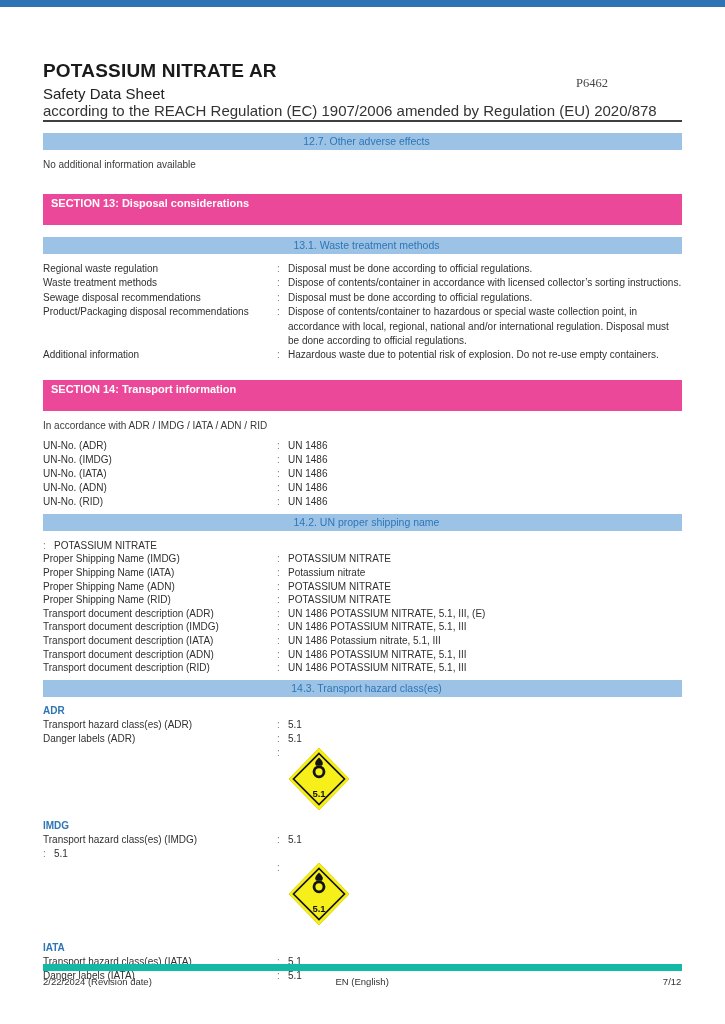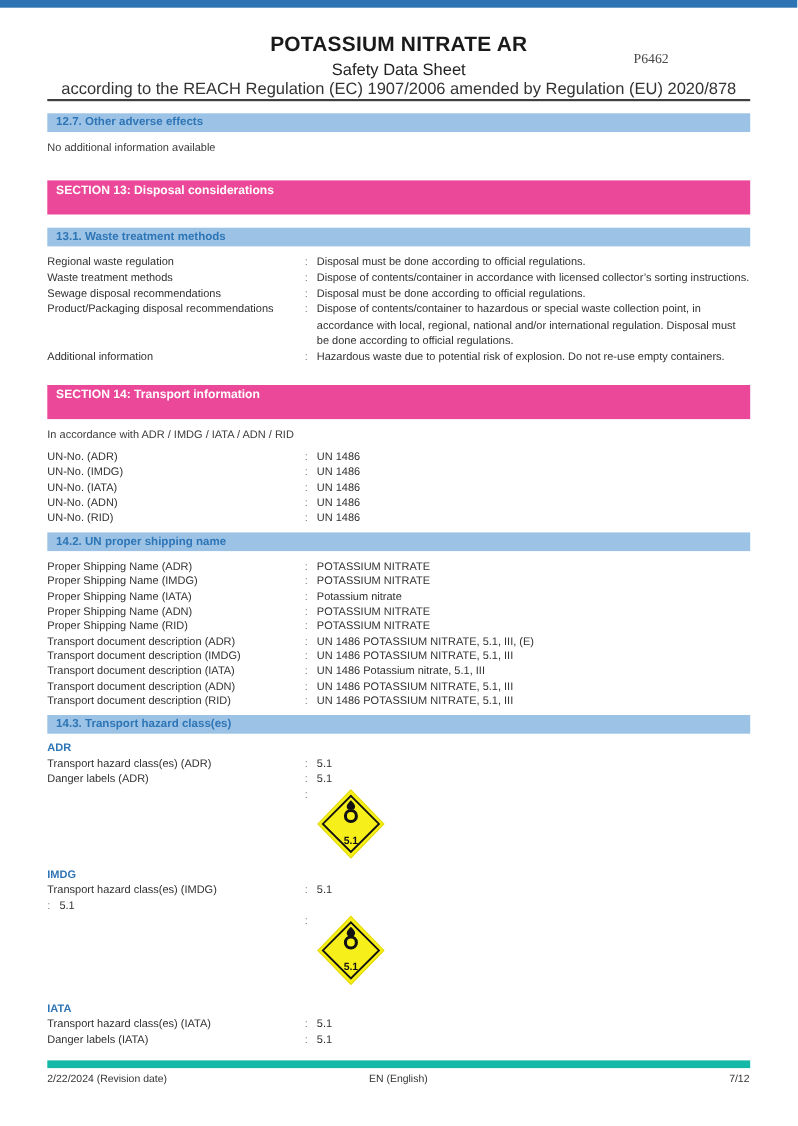--- a/index.html
+++ b/index.html
@@ -2,29 +2,29 @@
 <html><head>
 <meta charset="utf-8">
 <style>
   html,body { margin:0; padding:0; }
   body {
     width:725px; height:1024px; background:#ffffff; position:relative;
     font-family:"Liberation Sans", sans-serif; color:#303030; overflow:hidden;
   }
   .topbar { height:7px; width:725px; background:#2e74b5; }
   .doc { padding:0 43px; }
-  .header { margin-top:22px; position:relative;text-align:center; }
+  .header { margin-top:52px; position:relative; }
   .title { font-size:19px; line-height:23px; font-weight:bold; color:#1a1a1a; letter-spacing:.2px; }
   .code { position:absolute; left:533px; top:17px; font-family:"Liberation Serif", serif; font-size:12.5px; color:#474747; }
   .subtitle { font-size:15px; line-height:17px; margin-top:3px; color:#222; }
   .regulation { font-size:15px; line-height:10px; margin-top:4px; color:#333; }
   .rule { border-top:2px solid #3f3f3f; margin-top:4px; }
   .bar-sub {
-    background:#9cc3e5; color:#2e75b6; font-weight:bold; font-size:10.5px;
-    height:17px; line-height:17px; padding-left:8px;
+    background:#9cc3e5; color:#2e75b6; font-weight:normal; font-size:10.5px;
+    height:17px; line-height:17px; padding-left:8px;text-align:center;
   }
   .bar-section {
     background:#ec4899; color:#ffffff; font-weight:bold; font-size:11px;
     height:31px; line-height:19px; padding-left:8px;
   }
   .mt11 { margin-top:11px; } .mt24 { margin-top:24px; } .mt12 { margin-top:12px; }
   .mt17 { margin-top:17px; } .mt8 { margin-top:8px; } .mt5 { margin-top:5px; }
   .mt9 { margin-top:9px; } .mt16 { margin-top:16px; }
   .body-text { font-size:10px; line-height:11px; margin-top:9px; color:#3a3a3a; }
   .intro { font-size:10px; line-height:11px; margin-top:9px; color:#3a3a3a; }
@@ -124,21 +124,20 @@
     <div class="row">
       <div class="label">UN-No. (RID)</div>
       <div class="colon">:</div>
       <div class="value">UN 1486</div>
     </div>
   </div>
 
   <div class="bar-sub mt5">14.2. UN proper shipping name</div>
   <div class="rows rows-142">
     <div class="row">
-      <div class="label">Proper Shipping Name (ADR)</div>
       <div class="colon">:</div>
       <div class="value">POTASSIUM NITRATE</div>
     </div>
     <div class="row">
       <div class="label">Proper Shipping Name (IMDG)</div>
       <div class="colon">:</div>
       <div class="value">POTASSIUM NITRATE</div>
     </div>
     <div class="row">
       <div class="label">Proper Shipping Name (IATA)</div>

